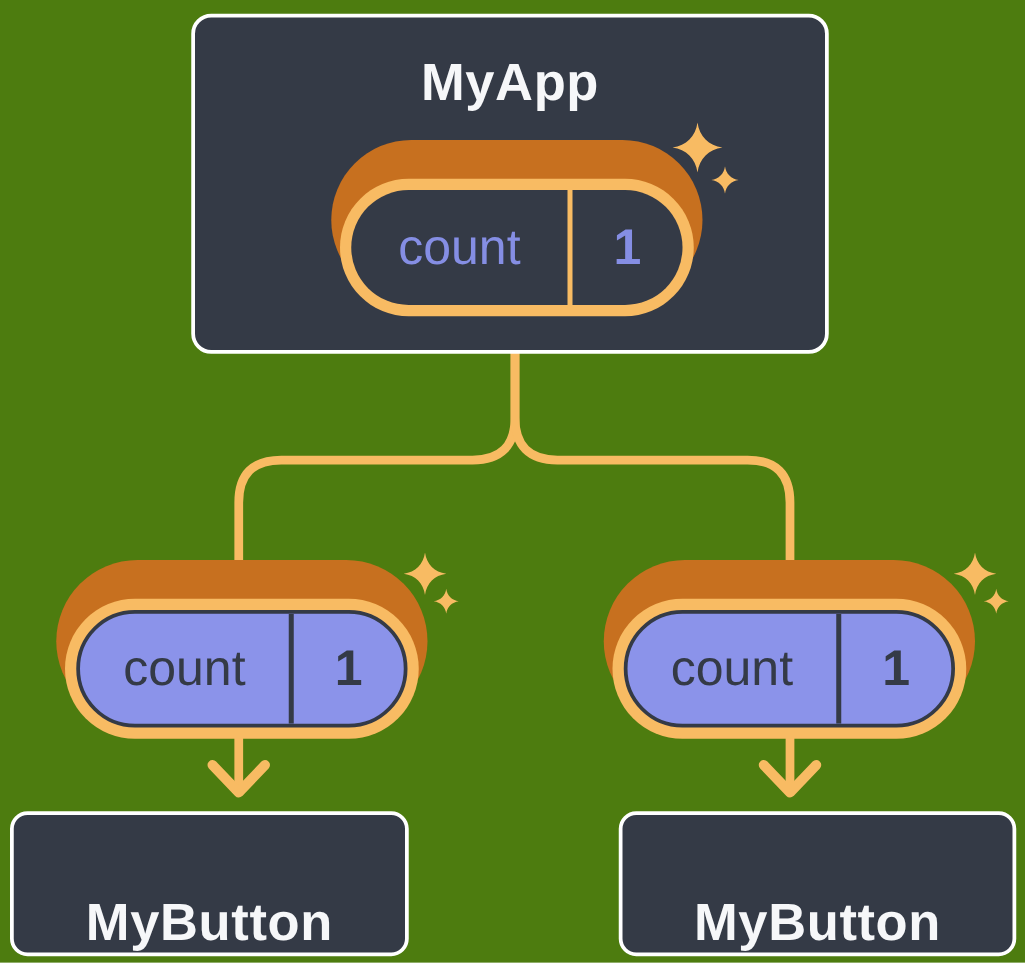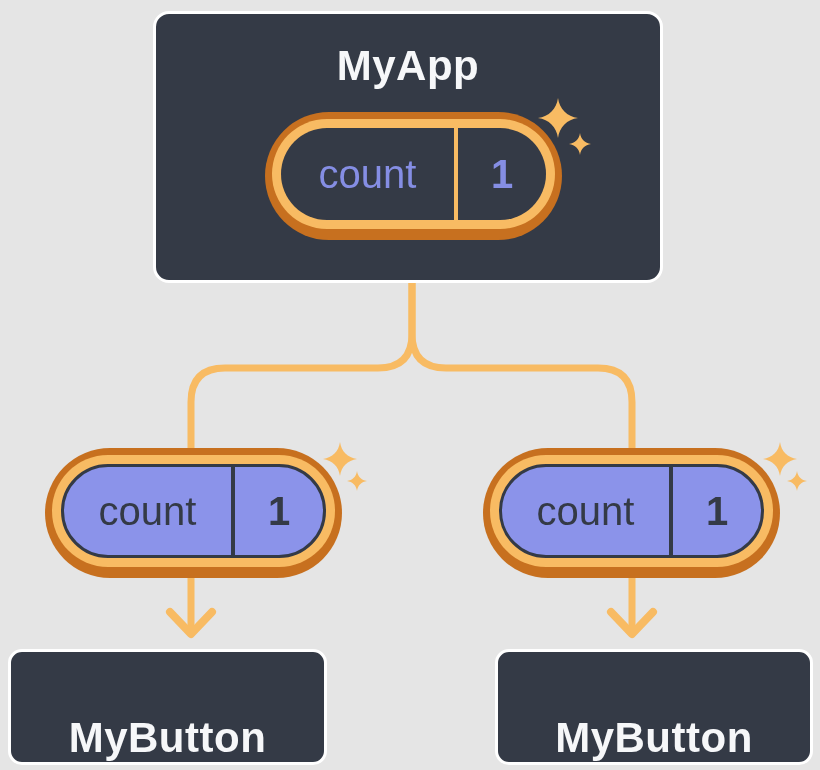--- a/index.html
+++ b/index.html
@@ -1,19 +1,19 @@
 <!DOCTYPE html>
 <html><head>
 <meta charset="utf-8">
 <style>
   html,body { margin:0; padding:0; }
   .stage {
     position:relative;
     width:820px; height:770px;
-    background:#e5e5e5;
+    background:#4d7c0f;
     overflow:hidden;
     font-family:"Liberation Sans", sans-serif;
   }
   .stage svg.connectors {
     position:absolute; left:0; top:0; z-index:0;
   }
   .card {
     position:absolute;
     background:#343a46;
     border:3px solid #ffffff;
@@ -44,20 +44,21 @@
     padding:7px 7px 11px 7px;
     box-sizing:border-box;
     z-index:1;
   }
   .pill-inner {
     background:#f8bb63;
     border-radius:999px;
     height:100%;
     padding:9px;
     box-sizing:border-box;
+    margin-top:24px;
   }
   .pill-core {
     border-radius:999px;
     height:100%;
     display:flex;
     align-items:stretch;
     overflow:hidden;
     box-sizing:border-box;
   }
   .pill-core.dark { background:#343a46; }

